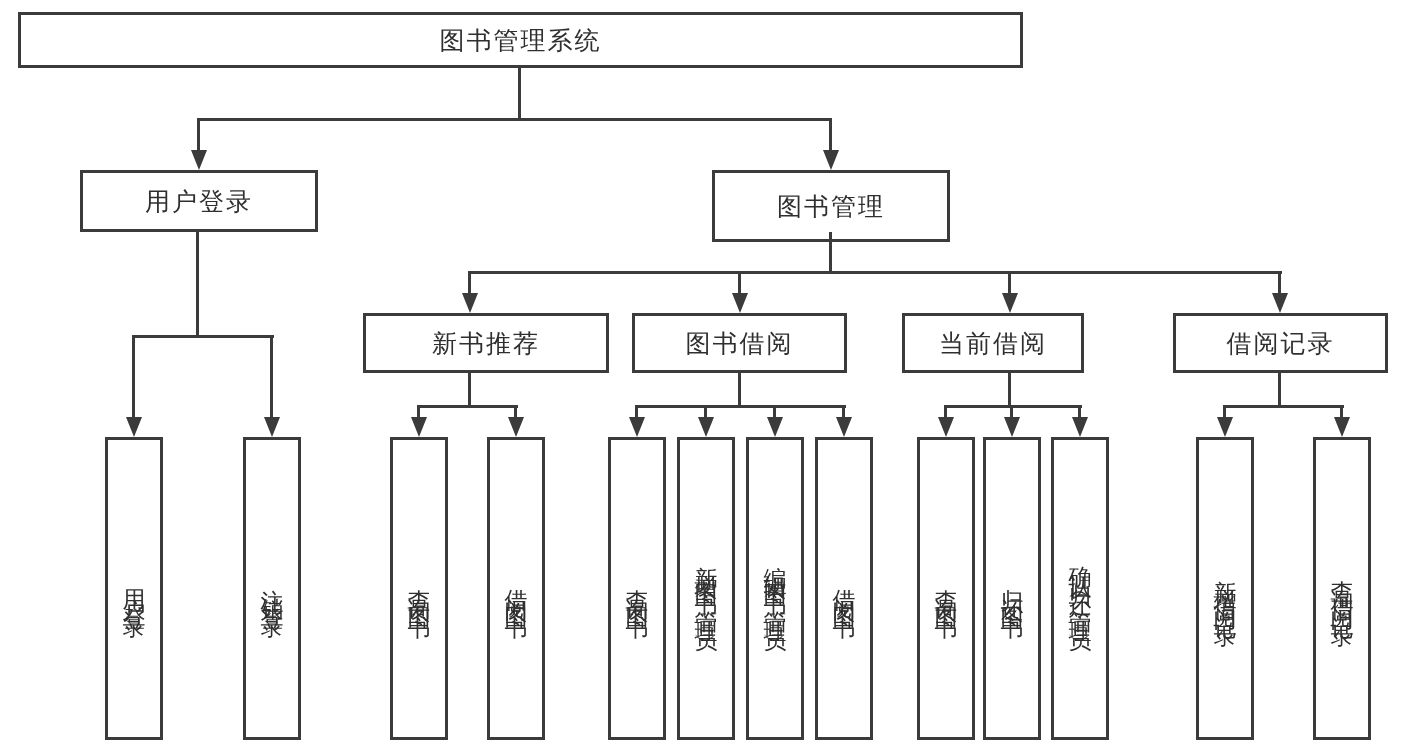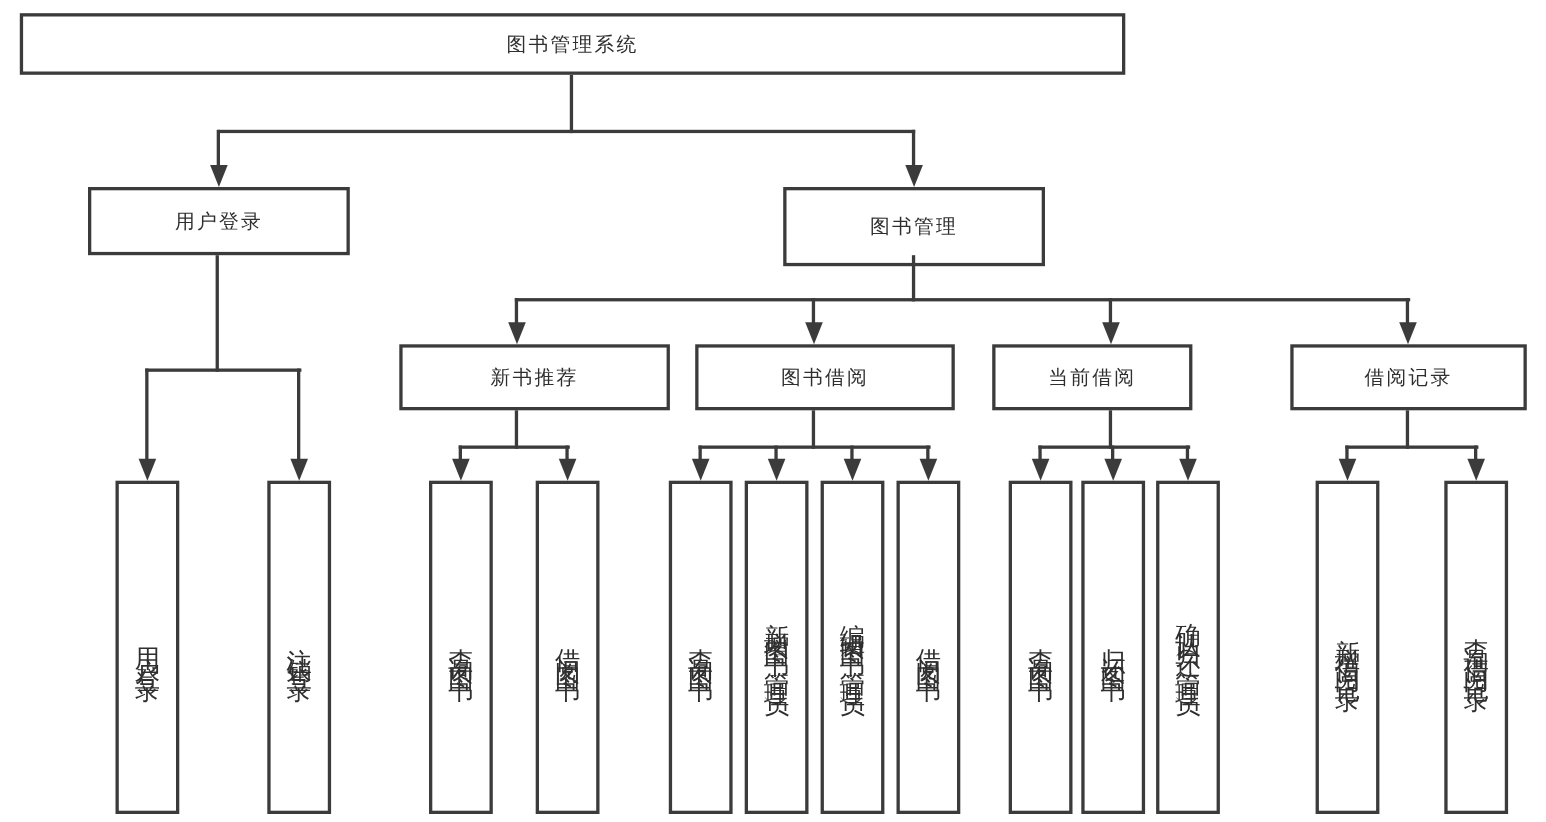--- a/index.html
+++ b/index.html
@@ -10,21 +10,21 @@
   }
   *{ box-sizing:border-box; }
   html,body{ margin:0; padding:0; background:#ffffff; }
   body{ font-family:"Liberation Sans","DejaVu Sans",sans-serif; }
   .canvas{ position:relative; width:1405px; height:747px; background:#ffffff; overflow:hidden; }
 
   .box{
     position:absolute; background:var(--box_bg);
     border:3px solid var(--line);
     display:flex; align-items:center; justify-content:center;
-    color:var(--text); font-size:18px; letter-spacing:2px;
+    color:var(--text); font-size:25px; letter-spacing:2px;
     white-space:nowrap;
   }
   .leaf{
     position:absolute; top:437px; width:58px; height:303px;
     background:var(--box_bg); border:3px solid var(--line);
     display:flex; align-items:center; justify-content:center;
     color:var(--text);
   }
   .vtext{
     writing-mode:vertical-rl; text-orientation:mixed;
@@ -57,21 +57,21 @@
   </div>
 
   <div class="box" style="left:712px;top:170px;width:238px;height:72px">
     <span>图书管理</span>
   </div>
 
   <div class="box" style="left:363px;top:313px;width:246px;height:60px">
     <span>新书推荐</span>
   </div>
 
-  <div class="box" style="left:632px;top:313px;width:236px;height:60px">
+  <div class="box" style="left:632px;top:313px;width:215px;height:60px">
     <span>图书借阅</span>
   </div>
 
   <div class="box" style="left:902px;top:313px;width:182px;height:60px">
     <span>当前借阅</span>
   </div>
 
   <div class="box" style="left:1173px;top:313px;width:215px;height:60px">
     <span>借阅记录</span>
   </div>

